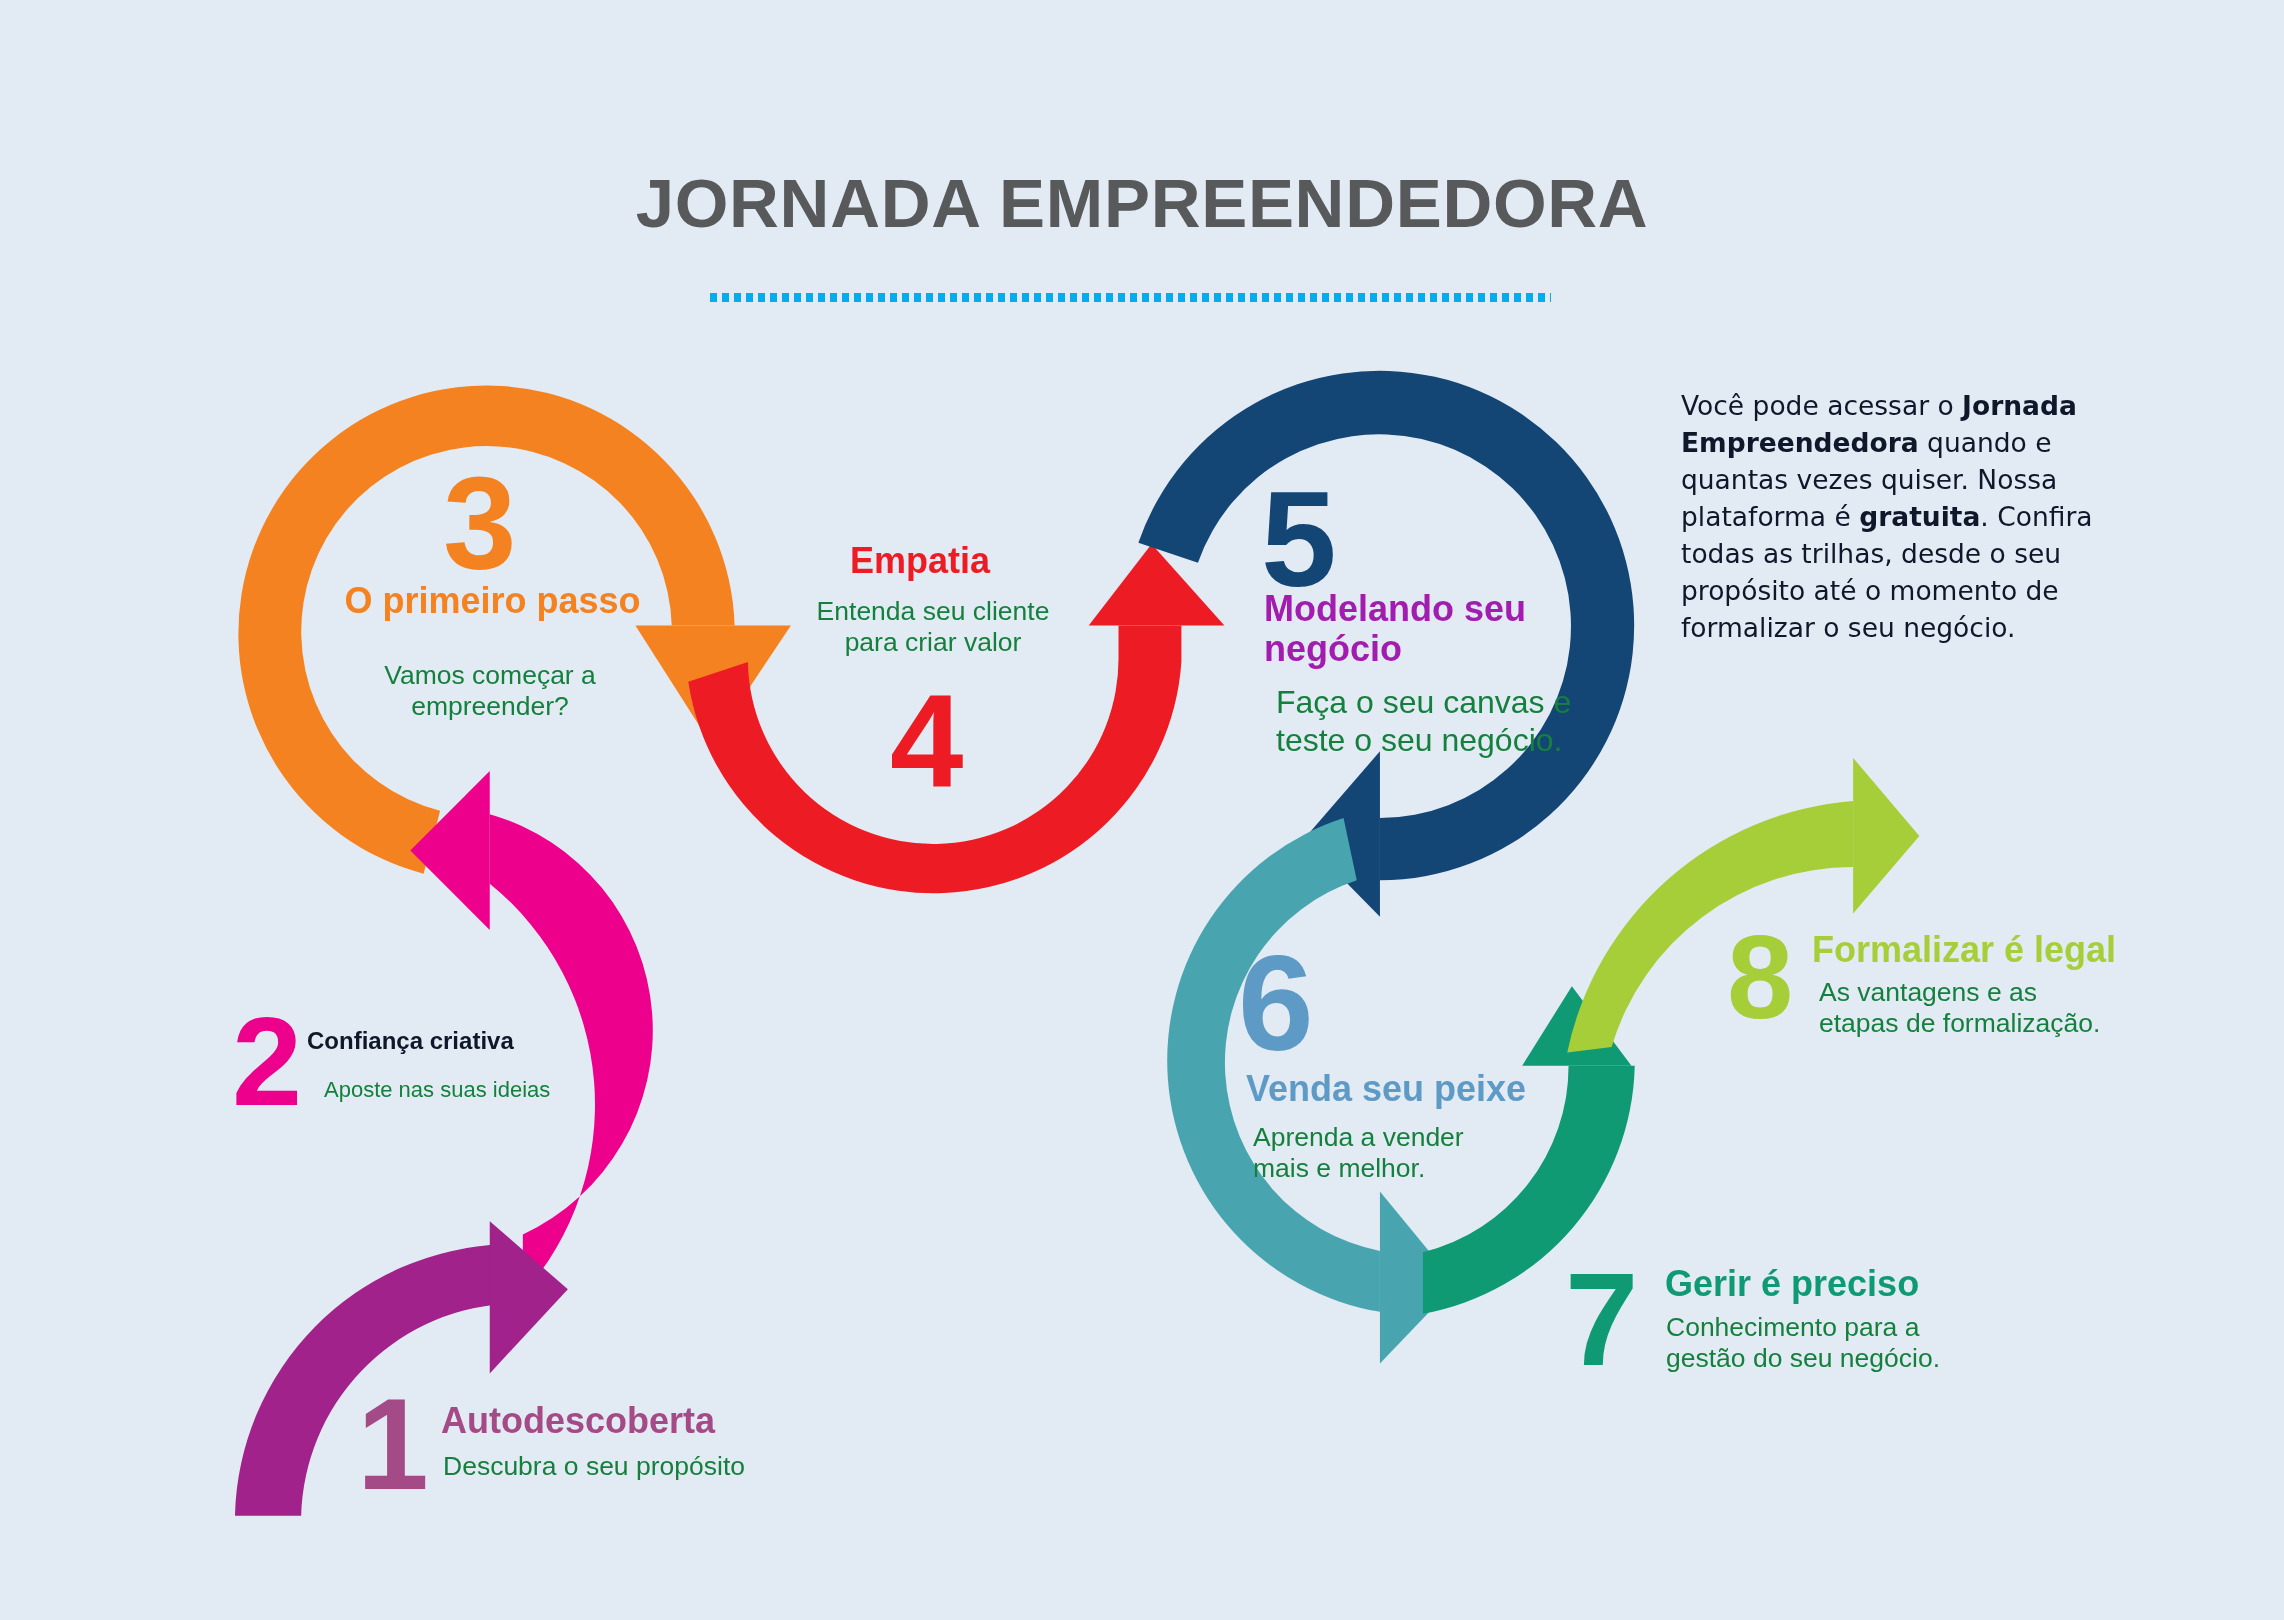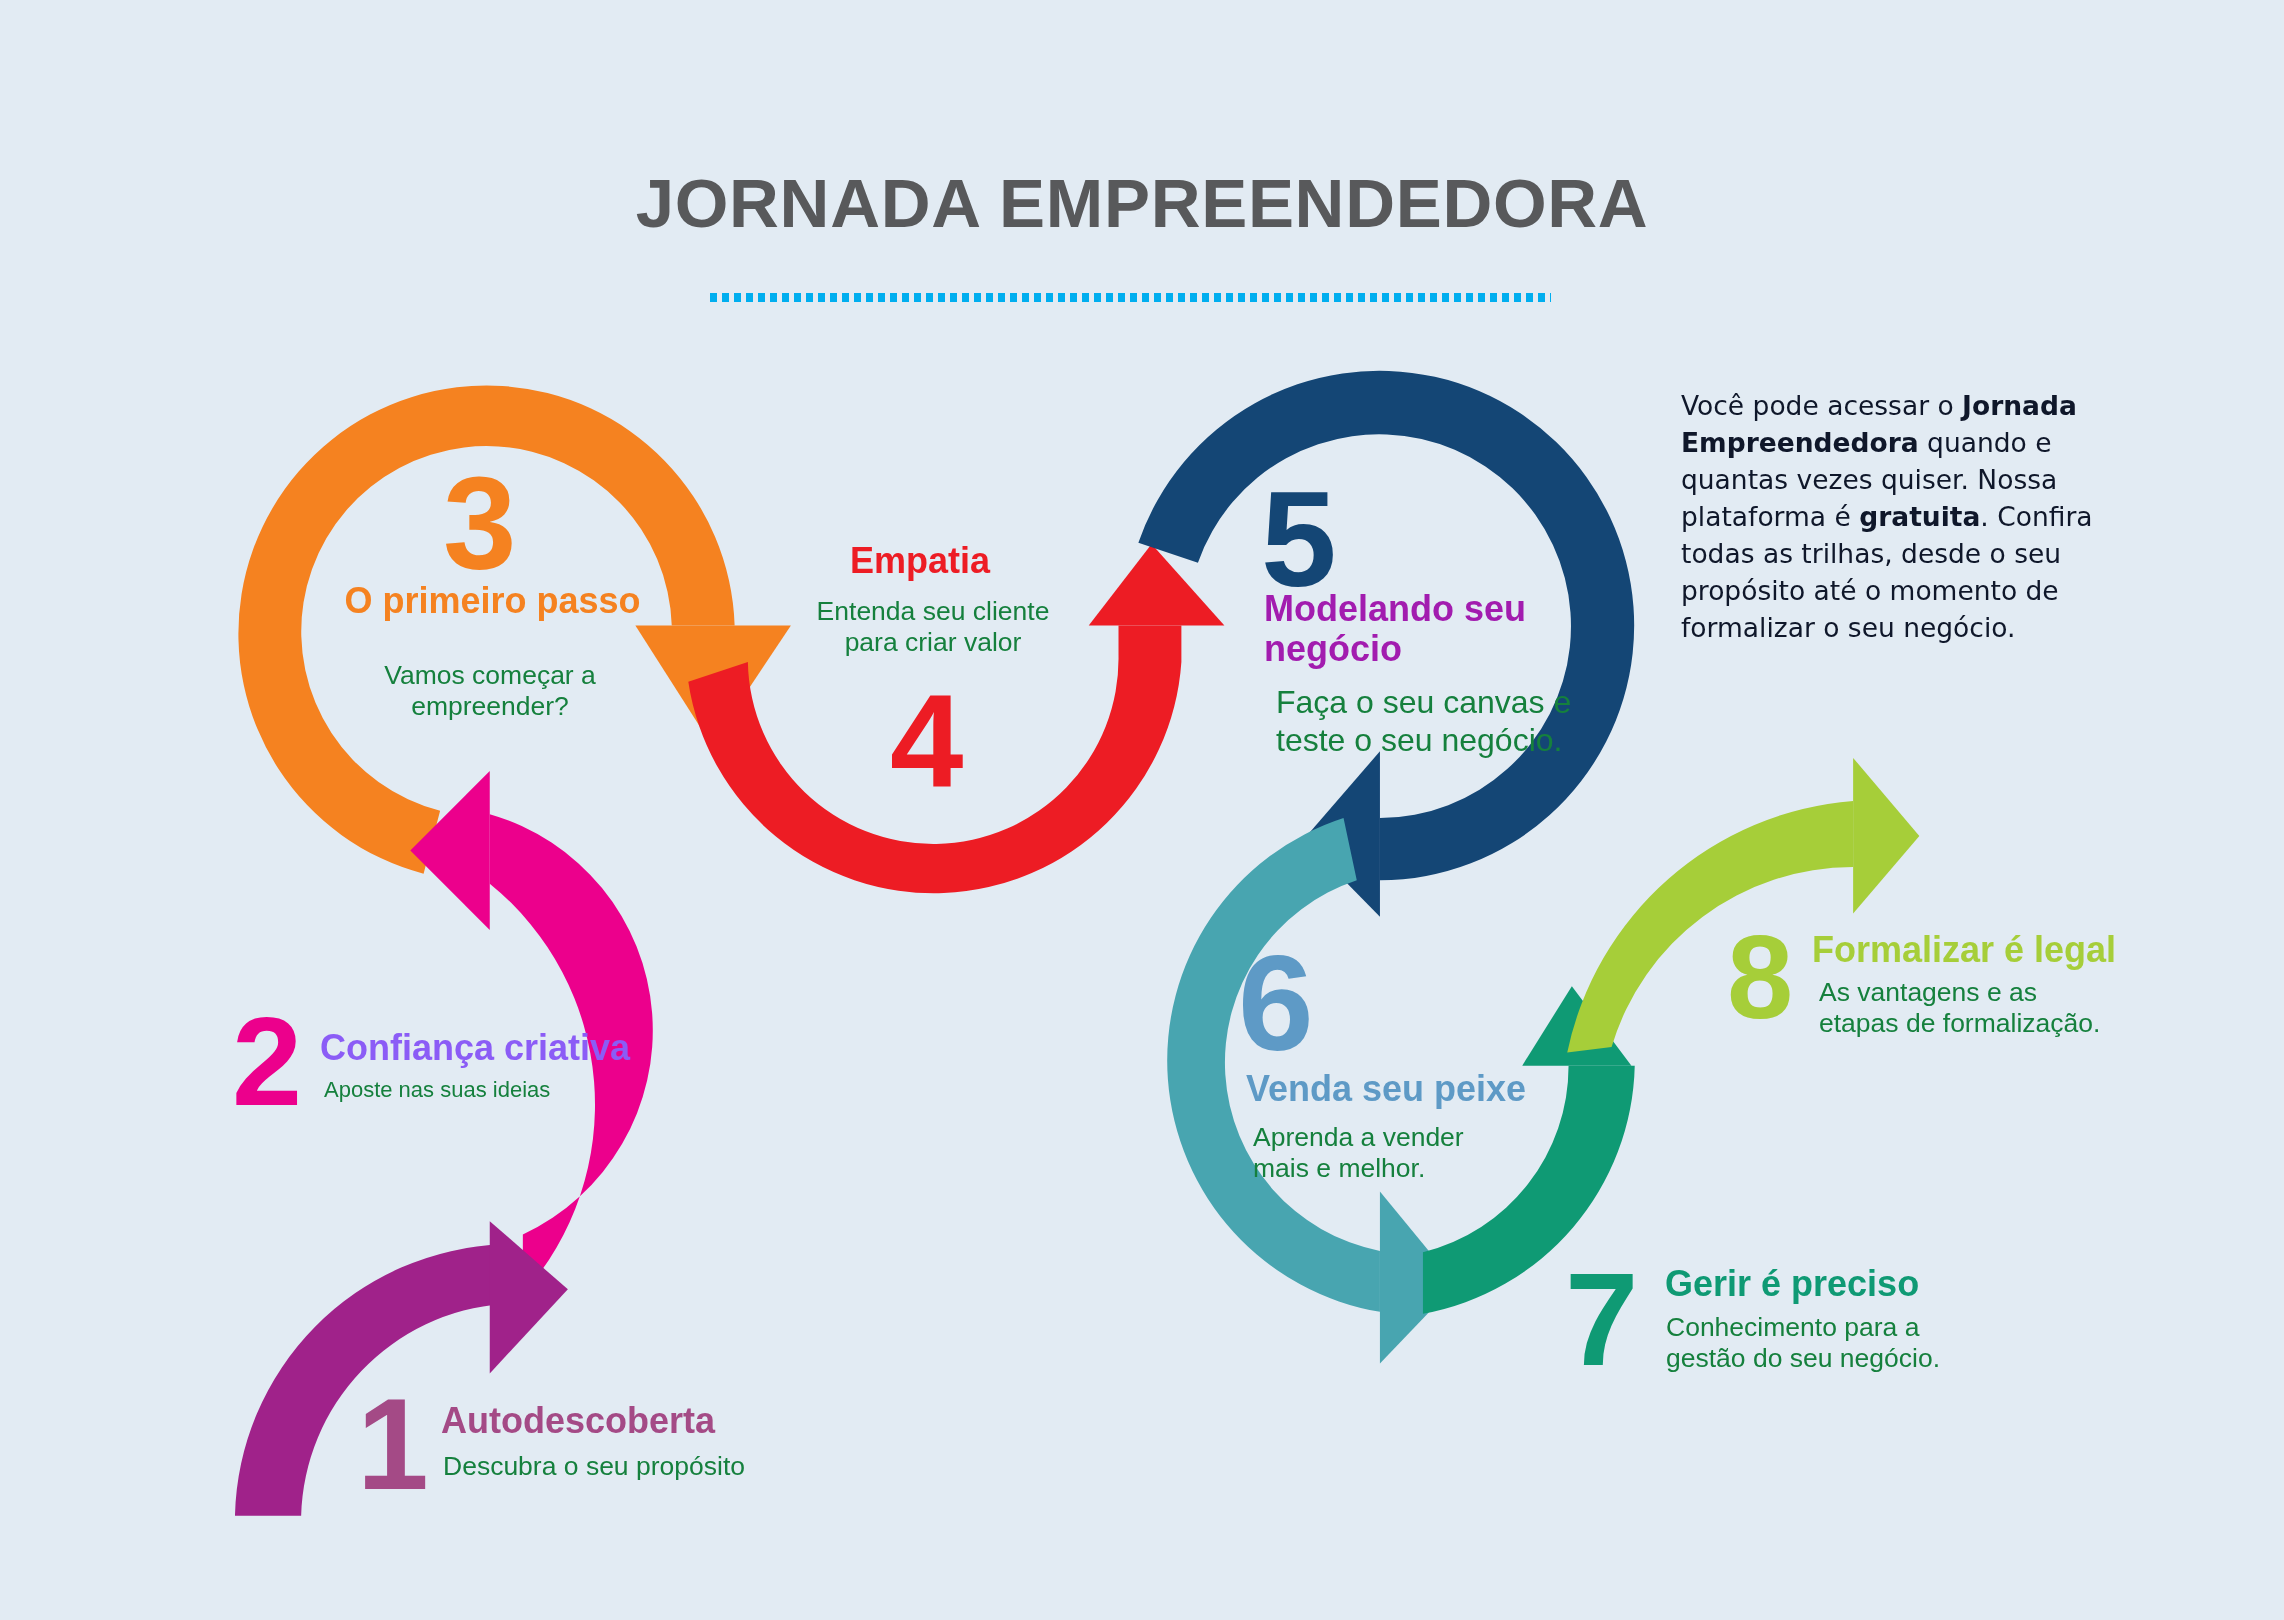--- a/index.html
+++ b/index.html
@@ -124,21 +124,21 @@
   <div class="num" style="left:1727px; top:917px; font-size:119px; color:#a6ce39;">8</div>
   <div class="ttl" style="left:1812px; top:930px; font-size:36px; color:#a6ce39;">Formalizar é legal</div>
   <div class="desc" style="left:1819px; top:977px; font-size:26.5px;">
     <div>As vantagens e as</div>
     <div>etapas de formalização.</div>
   </div>
 </div>
 
 <div>
   <div class="num" style="left:232px; top:999px; font-size:126px; color:#ec008c;">2</div>
-  <div class="ttl" style="left:320px; top:1028px; font-size:36px; color:#8b5cf6;">Confiança criativa</div>
+  <div class="ttl" style="left:307px; top:1028px; font-size:24px; color:#0f172a;">Confiança criativa</div>
   <div class="desc" style="left:324px; top:1077px; font-size:22px;">Aposte nas suas ideias</div>
 </div>
 
 <div>
   <div class="num" style="left:357px; top:1380px; font-size:129px; color:#a44a86;">1</div>
   <div class="ttl" style="left:441px; top:1401px; font-size:36px; color:#a44a86;">Autodescoberta</div>
   <div class="desc" style="left:443px; top:1451px; font-size:26.5px;">Descubra o seu propósito</div>
 </div>
 
 

